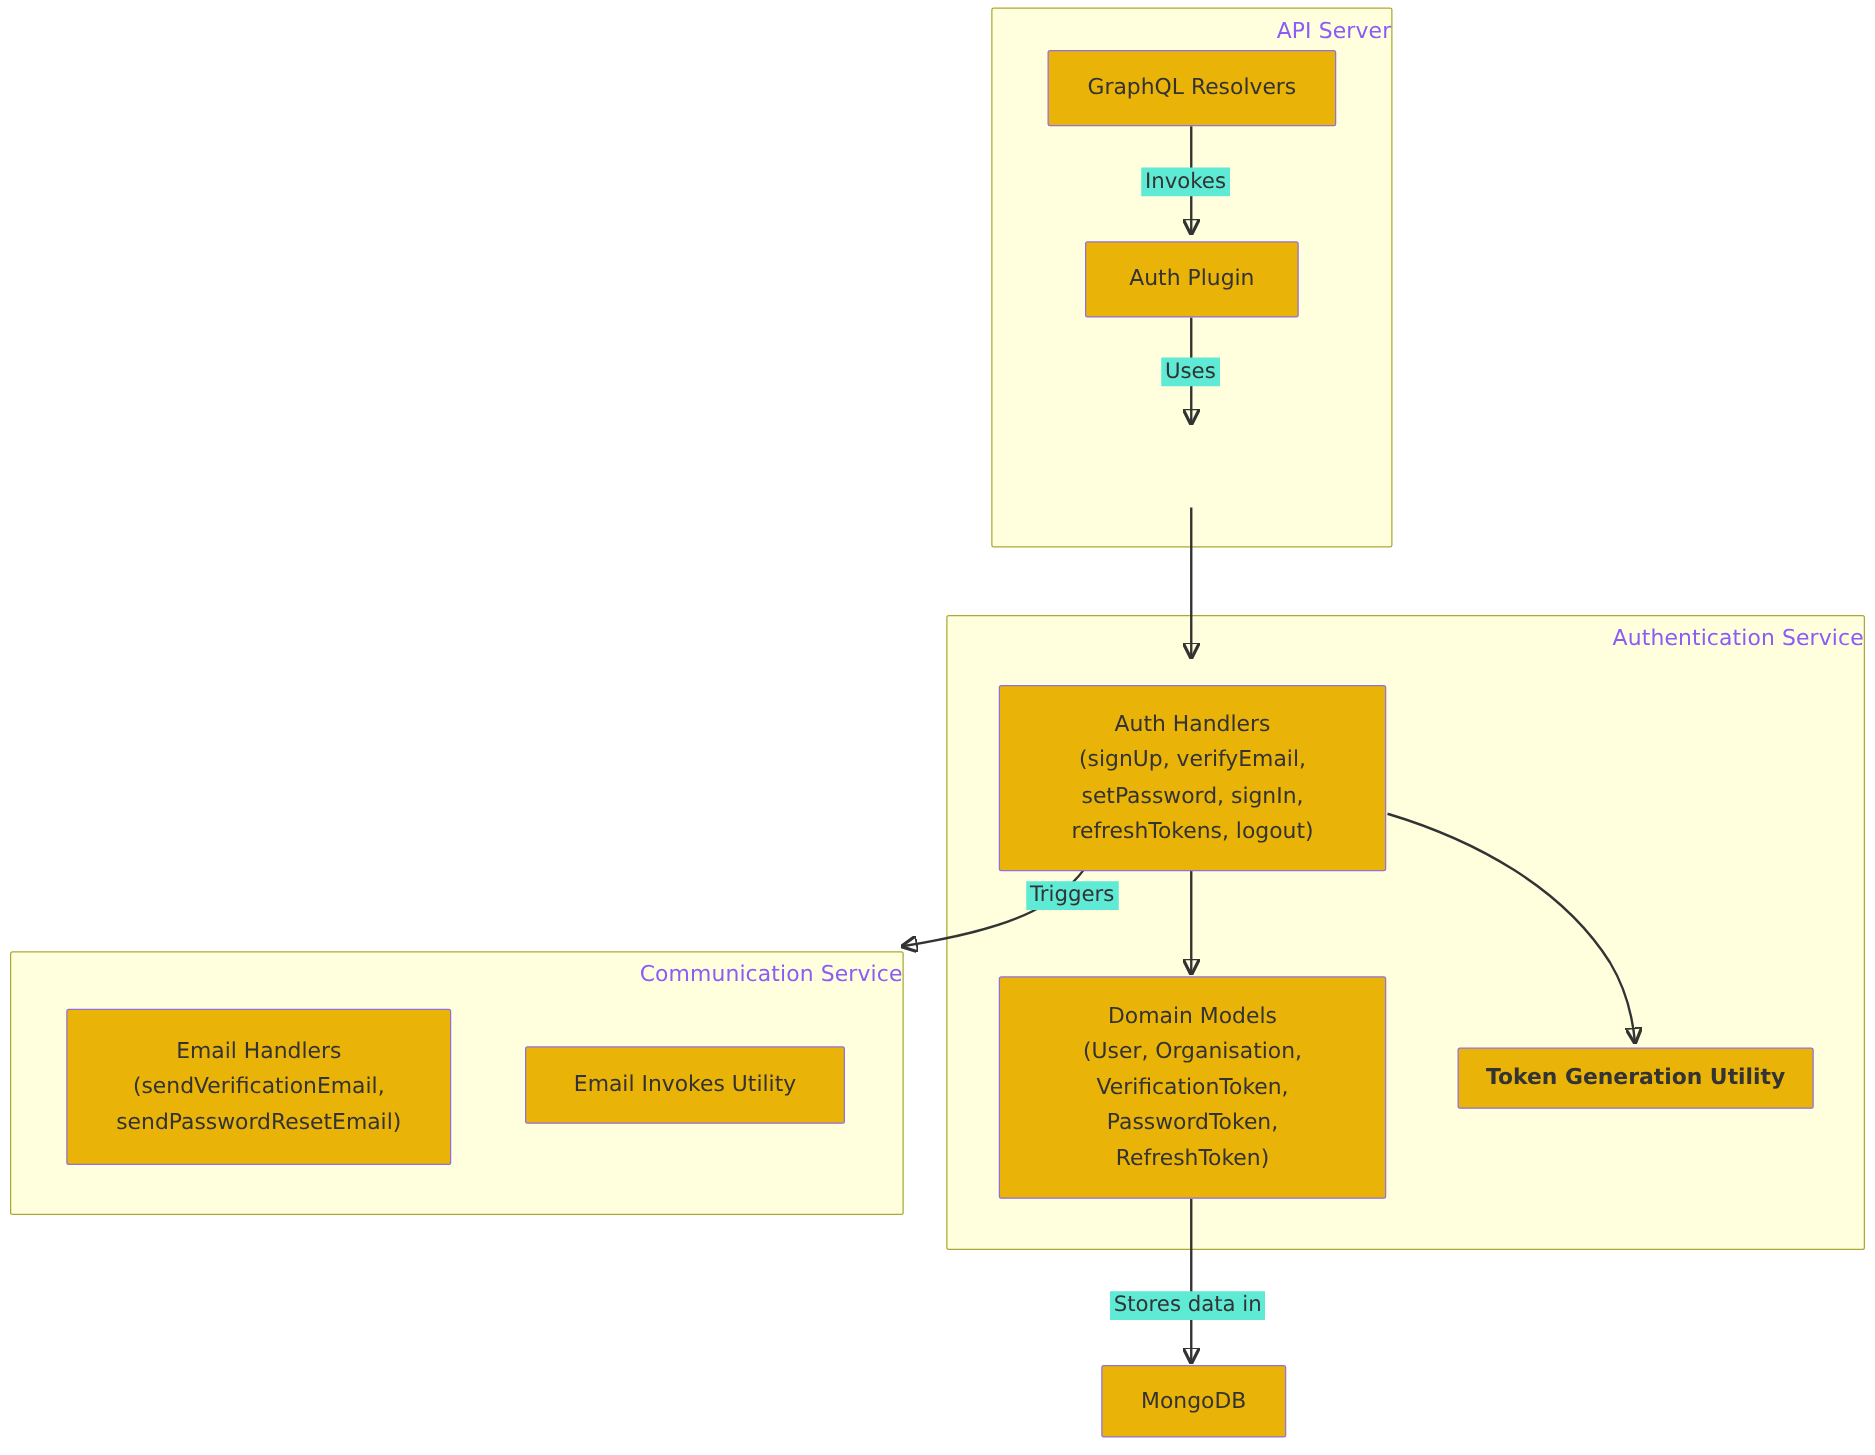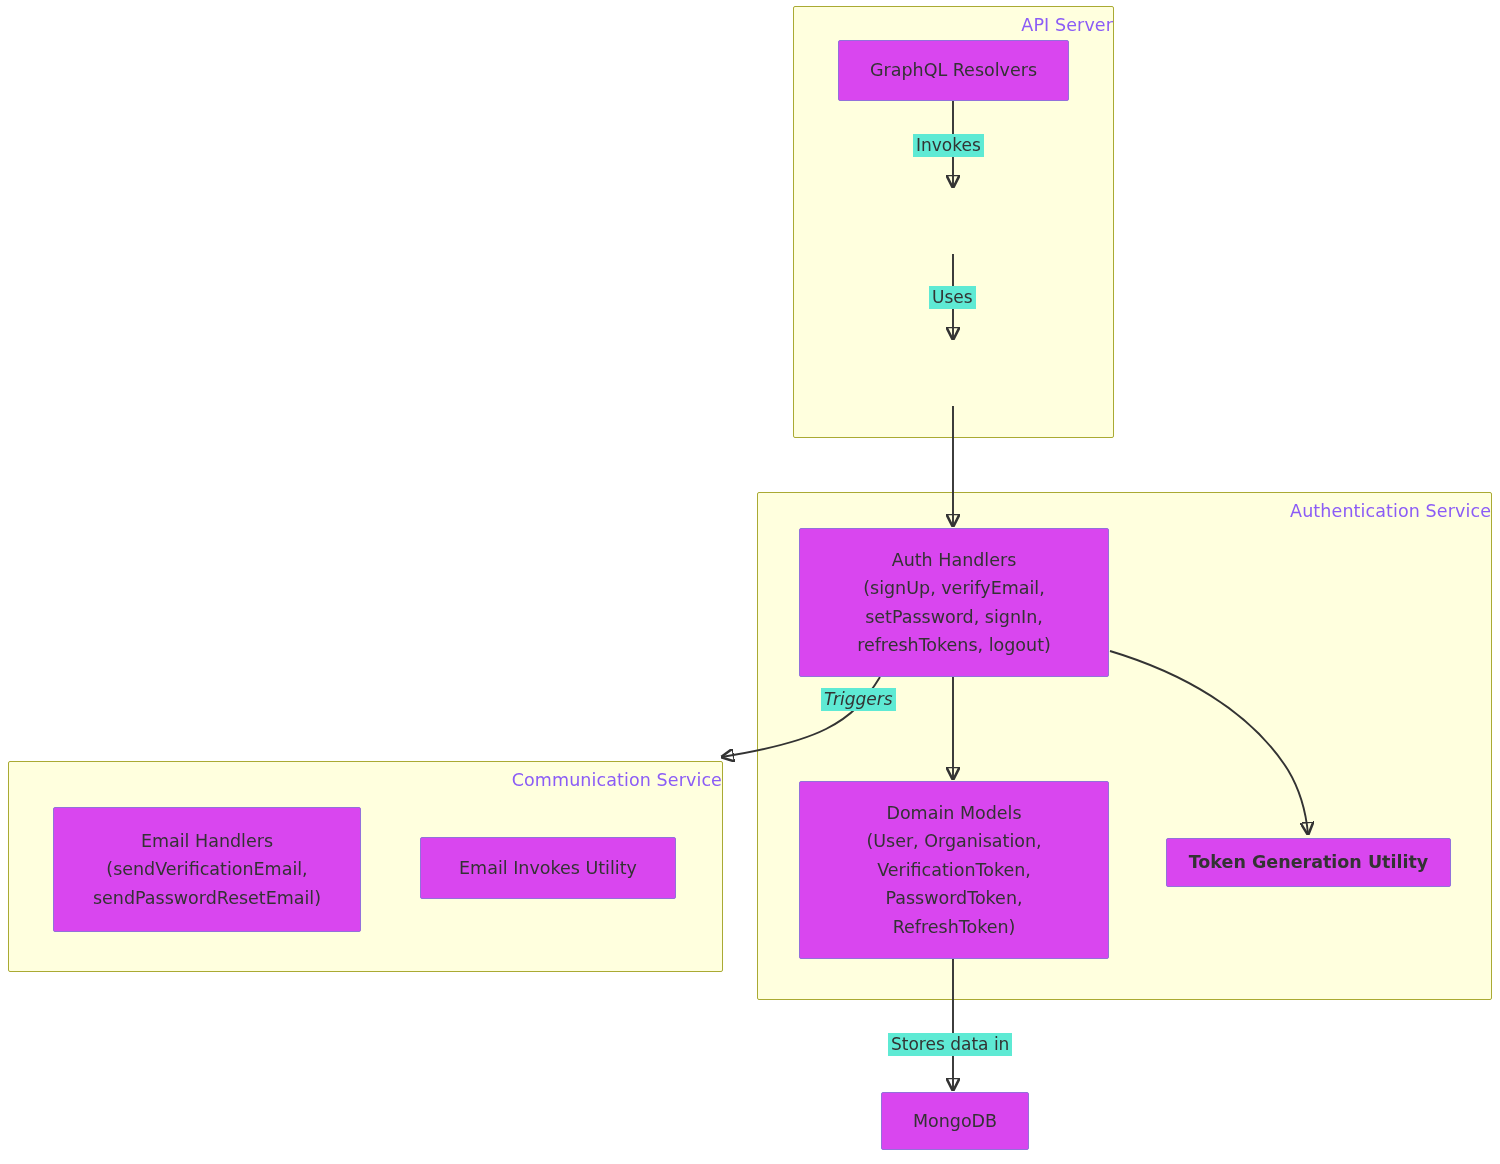--- a/index.html
+++ b/index.html
@@ -33,21 +33,21 @@
     width: 100%;
     text-align: right;
     font-size: 17.5px;
     color: #8b5cf6;
     letter-spacing: 0.1px;
     white-space: nowrap;
   }
   
   .node {
     position: absolute;
-    background: #d946ef;
+    background: #eab308;
     border: 1.4px solid #9370db;
     border-radius: 2px;
     box-sizing: border-box;
     display: flex;
     align-items: center;
     justify-content: center;
     text-align: center;
     color: #333333;
     font-size: 17.5px;
     line-height: 1.62;
@@ -114,23 +114,26 @@
 
     <path d="M 1110,651 C 1180,672 1250,710 1288,770 C 1300,790 1306,812 1308,834" marker-end="url(#arrow)"></path>
 
     <path d="M 953,959 L 953,1090" marker-end="url(#arrow)"></path>
   </svg>
 
   <div class="node" style="left:838px; top:40px; width:231px; height:61px;">
     <span class="label">GraphQL Resolvers</span>
   </div>
 
+  <div class="node" style="left:868px; top:193px; width:171px; height:61px;">
+    <span class="label">Auth Plugin</span>
+  </div>
 
 
-  <div class="node" style="left:799px; top:528px; width:310px; height:149px;">
+  <div class="node" style="left:799px; top:548px; width:310px; height:149px;">
     <span class="label">Auth Handlers
 (signUp, verifyEmail,
 setPassword, signIn,
 refreshTokens, logout)</span>
   </div>
 
   <div class="node" style="left:799px; top:781px; width:310px; height:178px;">
     <span class="label">Domain Models
 (User, Organisation,
 VerificationToken,
@@ -157,21 +160,21 @@
   </div>
 
   <div class="edge-label" style="left:913px; top:134px;">
     <span>Invokes</span>
   </div>
 
   <div class="edge-label" style="left:929px; top:286px;">
     <span>Uses</span>
   </div>
 
-  <div class="edge-label" style="left:821px; top:688px;font-style:italic;">
+  <div class="edge-label" style="left:821px; top:705px;">
     <span>Triggers</span>
   </div>
 
   <div class="edge-label" style="left:888px; top:1033px;">
     <span>Stores data in</span>
   </div>
 
 </div>
 
 </body></html>

